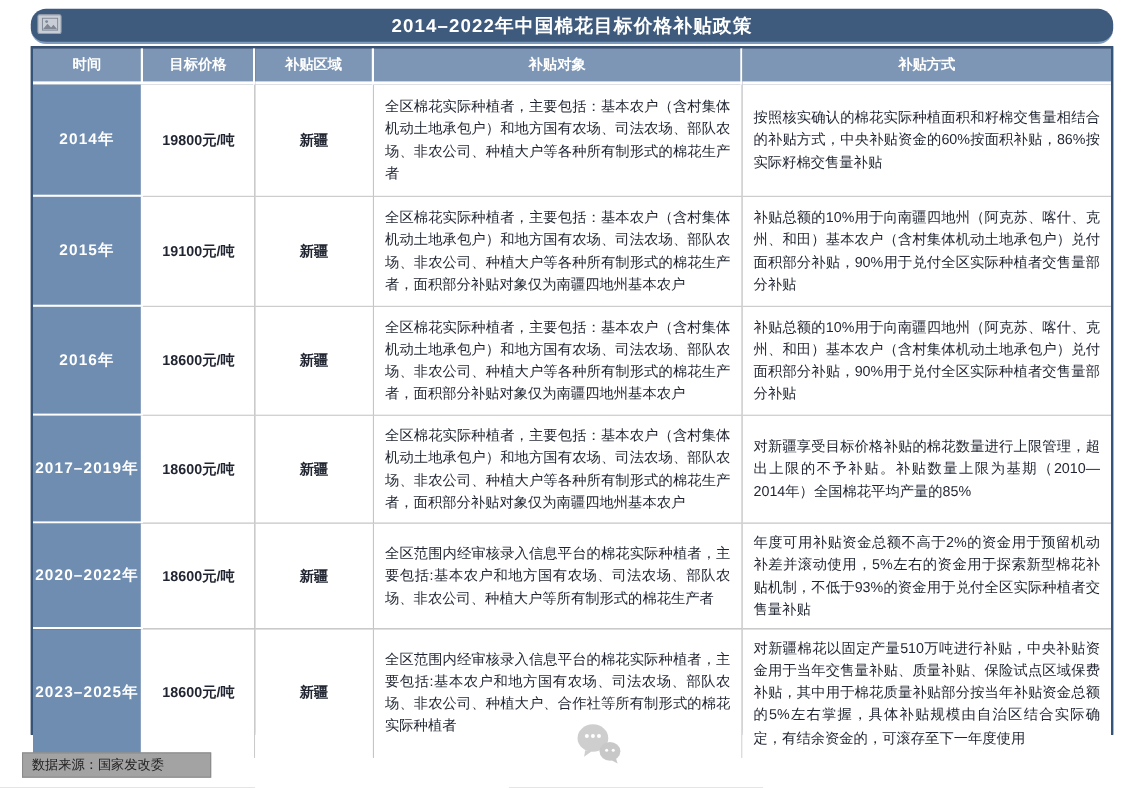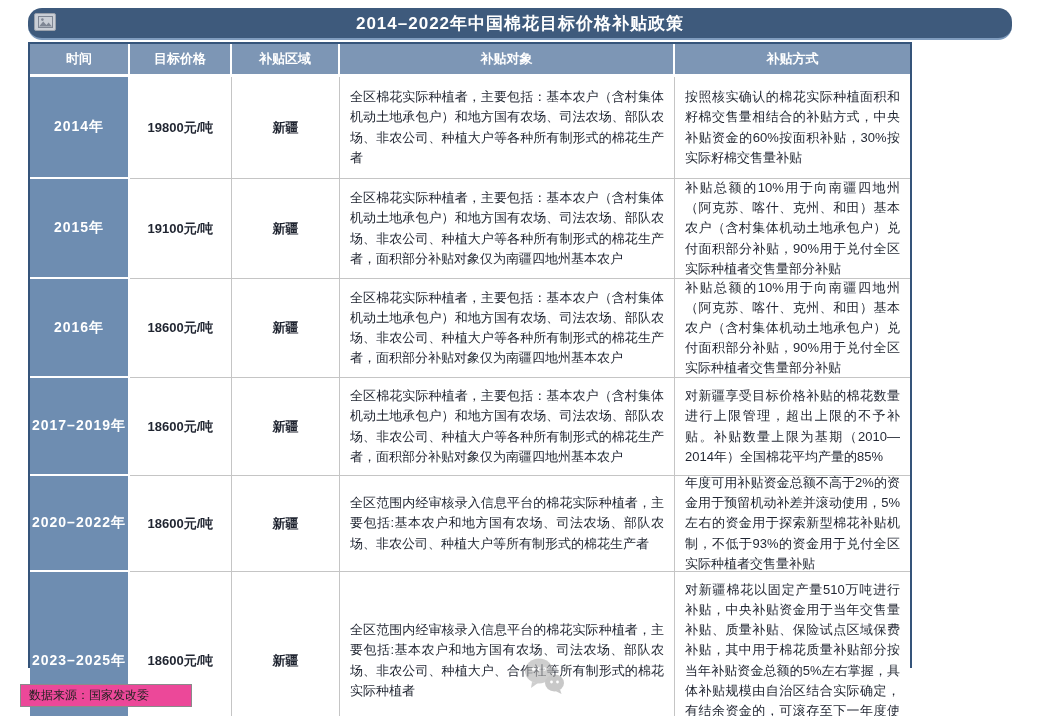--- a/index.html
+++ b/index.html
@@ -15,21 +15,21 @@
   }
   .title-bar .title-text { color:#ffffff; font-size:17px; font-weight:bold; letter-spacing:1px; }
   .img-icon {
     position:absolute; left:6px; top:5px; width:22px; height:18px;
     background:#C9CED6; border:1px solid #9aa1ac; border-radius:2px;
     display:flex; align-items:center; justify-content:center;
   }
 
   
   .policy-table {
-    position:absolute; left:28px; top:42px; width:884px; height:626px;
+    position:absolute; left:28px; top:42px; width:984px; height:626px;
     border:2px solid #35547A; background:#0f172a;
     display:grid;
     grid-template-columns:100px 102px 108px 335px 1fr;
     grid-template-rows:33px 102px 100px 99px 98px 96px 1fr;
   }
   .grid-row { display:contents; }
   .hcell {
     background:#7D96B5; color:#ffffff; font-weight:bold; font-size:13px;
     display:flex; align-items:center; justify-content:center;
     border-right:2px solid #ffffff; border-bottom:3px solid #ffffff;
@@ -49,21 +49,21 @@
     display:flex; align-items:center;
   }
   .cell.center { justify-content:center;font-weight:bold; }
   .cell.text { padding:8px 10px; line-height:1.55; text-align:justify; }
   .cell.lastcol { border-right:none; }
   .cell.lastrow { border-bottom:none; }
 
   
   .source-box {
     position:absolute; left:20px; top:684px; width:172px; height:23px;
-    background:#ec4899; border:1px solid #8a8a8a;
+    background:#a3a3a3; border:1px solid #8a8a8a;
     display:flex; align-items:center; padding-left:8px;
     font-size:12px; color:#222222; z-index:3;
   }
 
   
   .watermark {
     position:absolute; left:522px; top:656px; z-index:5;
     display:flex; align-items:center; gap:8px; opacity:0.55;
   }
   .watermark .wm-text {
@@ -94,21 +94,21 @@
       <div class="hcell">补贴区域</div>
       <div class="hcell">补贴对象</div>
       <div class="hcell last">补贴方式</div>
     </div>
 
     <div class="grid-row">
       <div class="tcell">2014年</div>
       <div class="cell center">19800元/吨</div>
       <div class="cell center">新疆</div>
       <div class="cell text">全区棉花实际种植者，主要包括：基本农户（含村集体机动土地承包户）和地方国有农场、司法农场、部队农场、非农公司、种植大户等各种所有制形式的棉花生产者</div>
-      <div class="cell text lastcol">按照核实确认的棉花实际种植面积和籽棉交售量相结合的补贴方式，中央补贴资金的60%按面积补贴，30%按实际籽棉交售量补贴</div>
+      <div class="cell text lastcol">按照核实确认的棉花实际种植面积和籽棉交售量相结合的补贴方式，中央补贴资金的60%按面积补贴，86%按实际籽棉交售量补贴</div>
     </div>
 
     <div class="grid-row">
       <div class="tcell">2015年</div>
       <div class="cell center">19100元/吨</div>
       <div class="cell center">新疆</div>
       <div class="cell text">全区棉花实际种植者，主要包括：基本农户（含村集体机动土地承包户）和地方国有农场、司法农场、部队农场、非农公司、种植大户等各种所有制形式的棉花生产者，面积部分补贴对象仅为南疆四地州基本农户</div>
       <div class="cell text lastcol">补贴总额的10%用于向南疆四地州（阿克苏、喀什、克州、和田）基本农户（含村集体机动土地承包户）兑付面积部分补贴，90%用于兑付全区实际种植者交售量部分补贴</div>
     </div>
 

